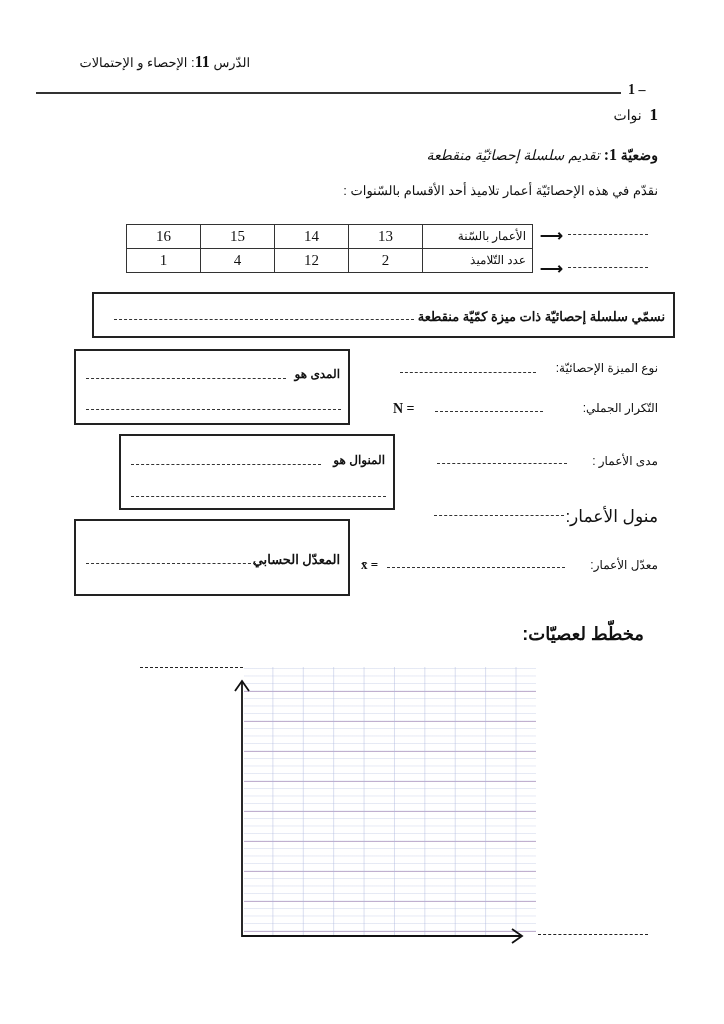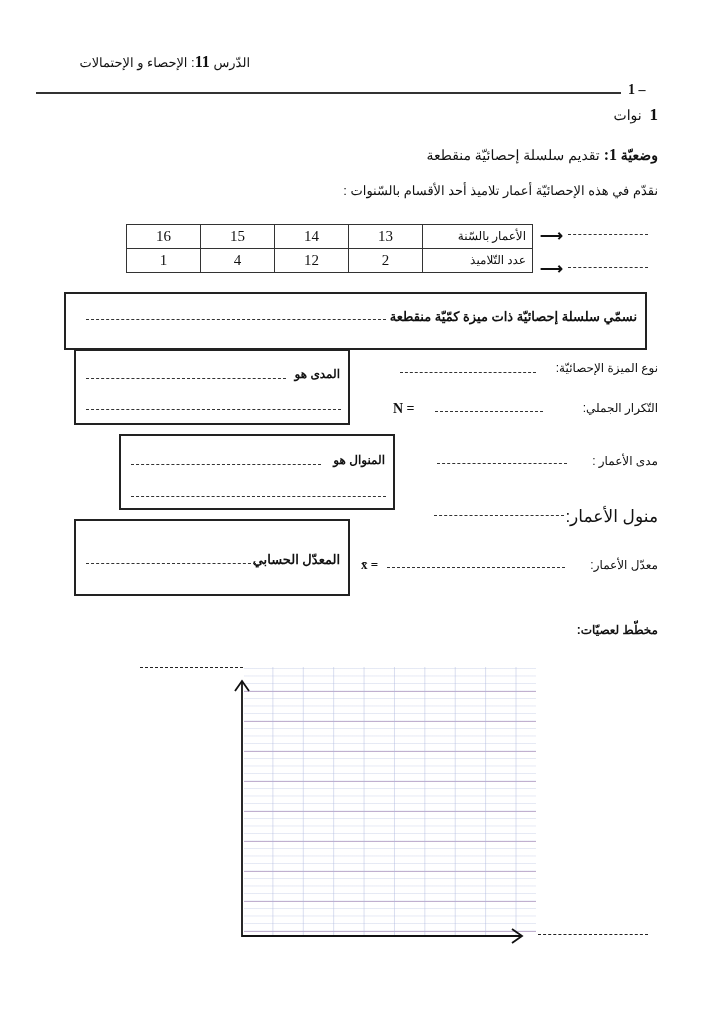--- a/index.html
+++ b/index.html
@@ -36,21 +36,21 @@
 <div class="abs" style="left:628px; top:82px; font-family:'Liberation Serif', serif; font-size:14px; font-weight:bold;">1 –</div>
 
 <div class="abs rtl" style="right:66px; top:105px; font-size:14px;">
   <span class="bold" style="font-family:'Liberation Serif', serif; font-size:17px;">1</span>
   &nbsp;<span>نوات</span>
 </div>
 
 <div class="abs rtl bold" style="right:66px; top:146px; font-size:14px;">
   <span>وضعيّة</span>
   <span style="font-family:'Liberation Serif', serif; font-size:16px;">1:</span>
-  <span style="font-weight:normal;">تقديم سلسلة إحصائيّة منقطعة</span>
+  <span style="font-weight:normal;font-style:italic;">تقديم سلسلة إحصائيّة منقطعة</span>
 </div>
 
 <div class="abs rtl" style="right:66px; top:183px; font-size:13px;">نقدّم في هذه الإحصائيّة أعمار تلاميذ أحد الأقسام بالسّنوات :</div>
 
 <table class="data">
   <tbody>
       <tr>
     <td>16</td>
     <td>15</td>
     <td>14</td>
@@ -65,21 +65,21 @@
     <td class="lbl">عدد التّلاميذ</td>
   </tr>
 </tbody>
   </table>
 
 <div class="abs arrow" style="left:540px; top:226px;">⟶</div>
 <div class="abs dash" style="left:568px; top:234px; width:80px;"></div>
 <div class="abs arrow" style="left:540px; top:259px;">⟶</div>
 <div class="abs dash" style="left:568px; top:267px; width:80px;"></div>
 
-<div class="box" style="left:64px; top:292px; width:583px; height:58px;">
+<div class="box" style="left:92px; top:292px; width:583px; height:46px;">
   <div class="abs rtl bold" style="right:8px; top:15px; font-size:13px;">نسمّي سلسلة إحصائيّة ذات ميزة كمّيّة منقطعة</div>
   <div class="abs dash" style="left:20px; top:25px; width:300px;"></div>
 </div>
 
 <div class="box" style="left:74px; top:349px; width:276px; height:76px;">
   <div class="abs rtl bold" style="right:8px; top:16px; font-size:12px;">المدى هو</div>
   <div class="abs dash" style="left:10px; top:27px; width:200px;"></div>
   <div class="abs dash" style="left:10px; top:58px; width:255px;"></div>
 </div>
 
@@ -104,21 +104,21 @@
 <div class="abs rtl" style="right:66px; top:454px; font-size:12px;">مدى الأعمار :</div>
 <div class="abs dash" style="left:437px; top:463px; width:130px;"></div>
 
 <div class="abs rtl" style="right:66px; top:506px; font-size:17px;">منول الأعمار:</div>
 <div class="abs dash" style="left:434px; top:515px; width:130px;"></div>
 
 <div class="abs rtl" style="right:66px; top:558px; font-size:12px;">معدّل الأعمار:</div>
 <div class="abs dash" style="left:387px; top:567px; width:178px;"></div>
 <div class="abs bold" style="left:361px; top:557px; font-family:'Liberation Serif', serif; font-size:13px;">x̄ =</div>
 
-<div class="abs rtl bold" style="right:66px; top:623px; font-size:12px;">مخطّط لعصيّات:</div>
+<div class="abs rtl bold" style="right:80px; top:623px; font-size:18px;">مخطّط لعصيّات:</div>
 
 <div class="grid"></div>
 
 <div class="abs dash" style="left:140px; top:667px; width:103px; border-bottom:1.5px dashed #222;"></div>
 
 <svg class="abs" style="left:230px; top:675px;" width="310" height="270">
   <g>
     <line x1="12" y1="262" x2="12" y2="6" stroke="#111" stroke-width="1.8"></line>
     <polyline points="5,16 12,6 19,16" fill="none" stroke="#111" stroke-width="1.8"></polyline>
   </g>

